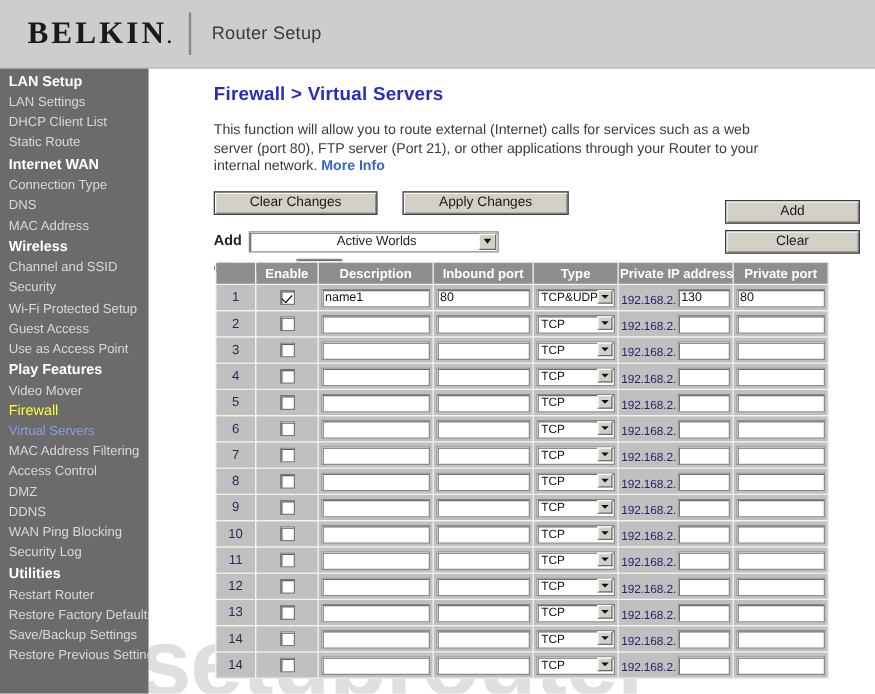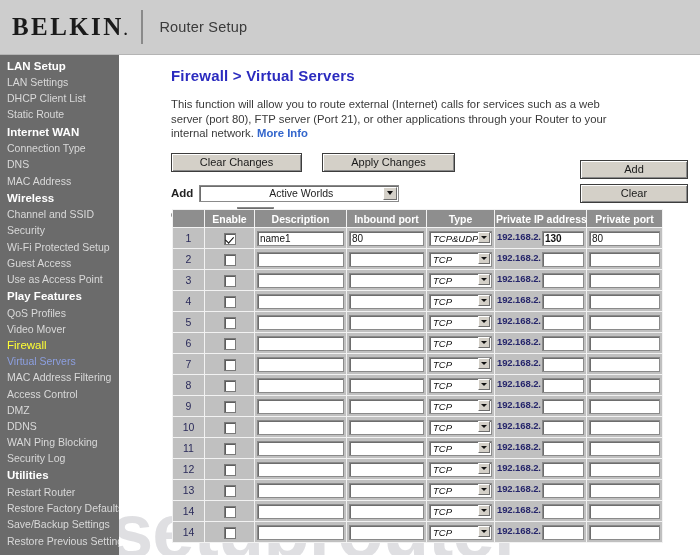--- a/index.html
+++ b/index.html
@@ -20,21 +20,21 @@
     background: #cdcdcd;
     border-bottom: 1px solid #b4b4b4;
     display: flex; align-items: center;
   }
   .brand-logo {
     font-family: "Liberation Serif", serif;
     font-size: 25px;
     font-weight: bold;
     letter-spacing: 2.4px;
     color: #1a1a1a;
-    padding-left: 12px;
+    padding-left: 22px;
     white-space: nowrap;
   }
   .brand-logo .dot { font-size: 15px; letter-spacing: 0; }
   .brand-divider {
     width: 2px; height: 34px;
     background: #8a8a8a;
     margin: 0 16px 0 14px;
   }
   .brand-sub {
     font-size: 14.5px;
@@ -226,36 +226,35 @@
     height: 15px;
     background: #ffffff;
     border: 1px solid #8a8a8a;
     box-shadow: inset 1px 1px 0 #6d6d6d;
     font-size: 9.5px;
     color: #111;
     display: flex; align-items: center;
     padding-left: 3px;
     position: relative;
     cursor: default;
-    font-style: italic;
   }
   .typesel .arrowbox {
     position: absolute; right: 1px; top: 0.5px;
     width: 12px; height: 11px;
     background: #d4d0c8;
     border: 1px solid #6d6d6d;
     border-top-color: #ffffff; border-left-color: #ffffff;
     display: flex; align-items: center; justify-content: center;
   }
   .typesel .caret {
     border-left: 3px solid transparent;
     border-right: 3px solid transparent;
     border-top: 3.5px solid #101010;
   }
-  .ipcell { display: flex; align-items: flex-start; font-weight: bold; }
+  .ipcell { display: flex; align-items: flex-end; }
   .ipprefix {
     font-size: 9.5px;
     color: #26266b;
     white-space: nowrap;
     padding-right: 1px;
     letter-spacing: -.1px;
   }
   .ipfld { flex: 1 1 auto; }
 
   
@@ -301,21 +300,20 @@
       <div class="nav-item">Connection Type</div>
       <div class="nav-item">DNS</div>
       <div class="nav-item">MAC Address</div>
       <div class="nav-item section">Wireless</div>
       <div class="nav-item">Channel and SSID</div>
       <div class="nav-item">Security</div>
       <div class="nav-item">Wi-Fi Protected Setup</div>
       <div class="nav-item">Guest Access</div>
       <div class="nav-item">Use as Access Point</div>
       <div class="nav-item section">Play Features</div>
-      <div class="nav-item">QoS Profiles</div>
       <div class="nav-item">Video Mover</div>
       <div class="nav-item active-section">Firewall</div>
       <div class="nav-item active-page">Virtual Servers</div>
       <div class="nav-item">MAC Address Filtering</div>
       <div class="nav-item">Access Control</div>
       <div class="nav-item">DMZ</div>
       <div class="nav-item">DDNS</div>
       <div class="nav-item">WAN Ping Blocking</div>
       <div class="nav-item">Security Log</div>
       <div class="nav-item section">Utilities</div>

